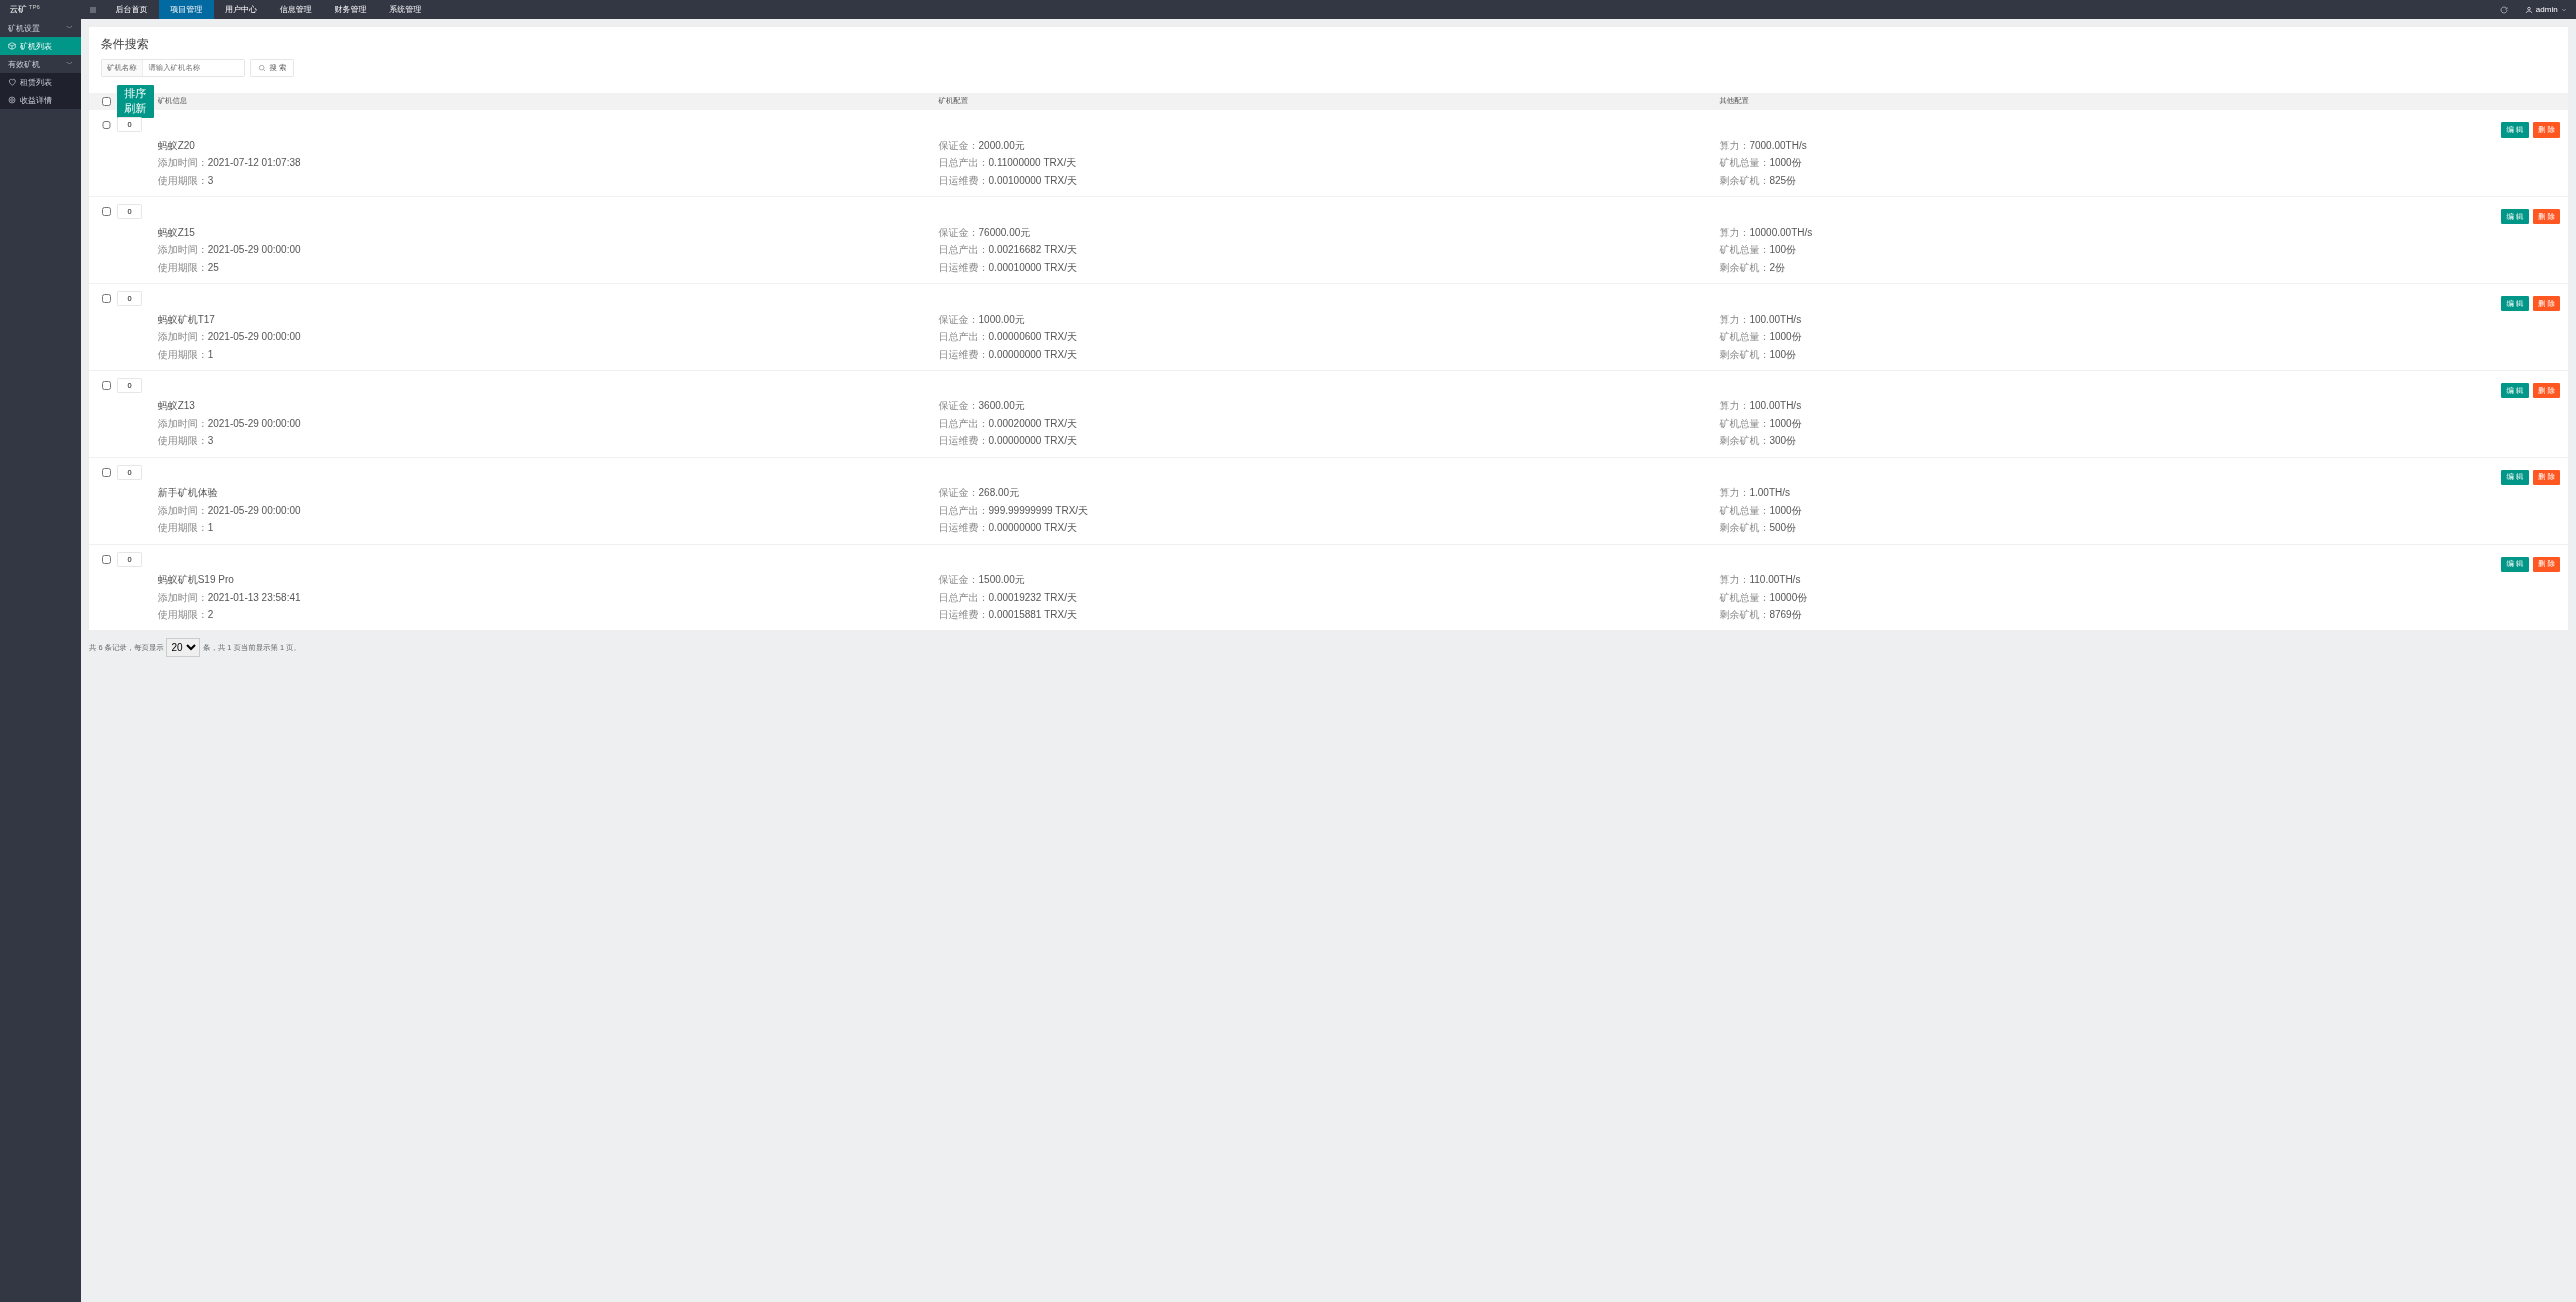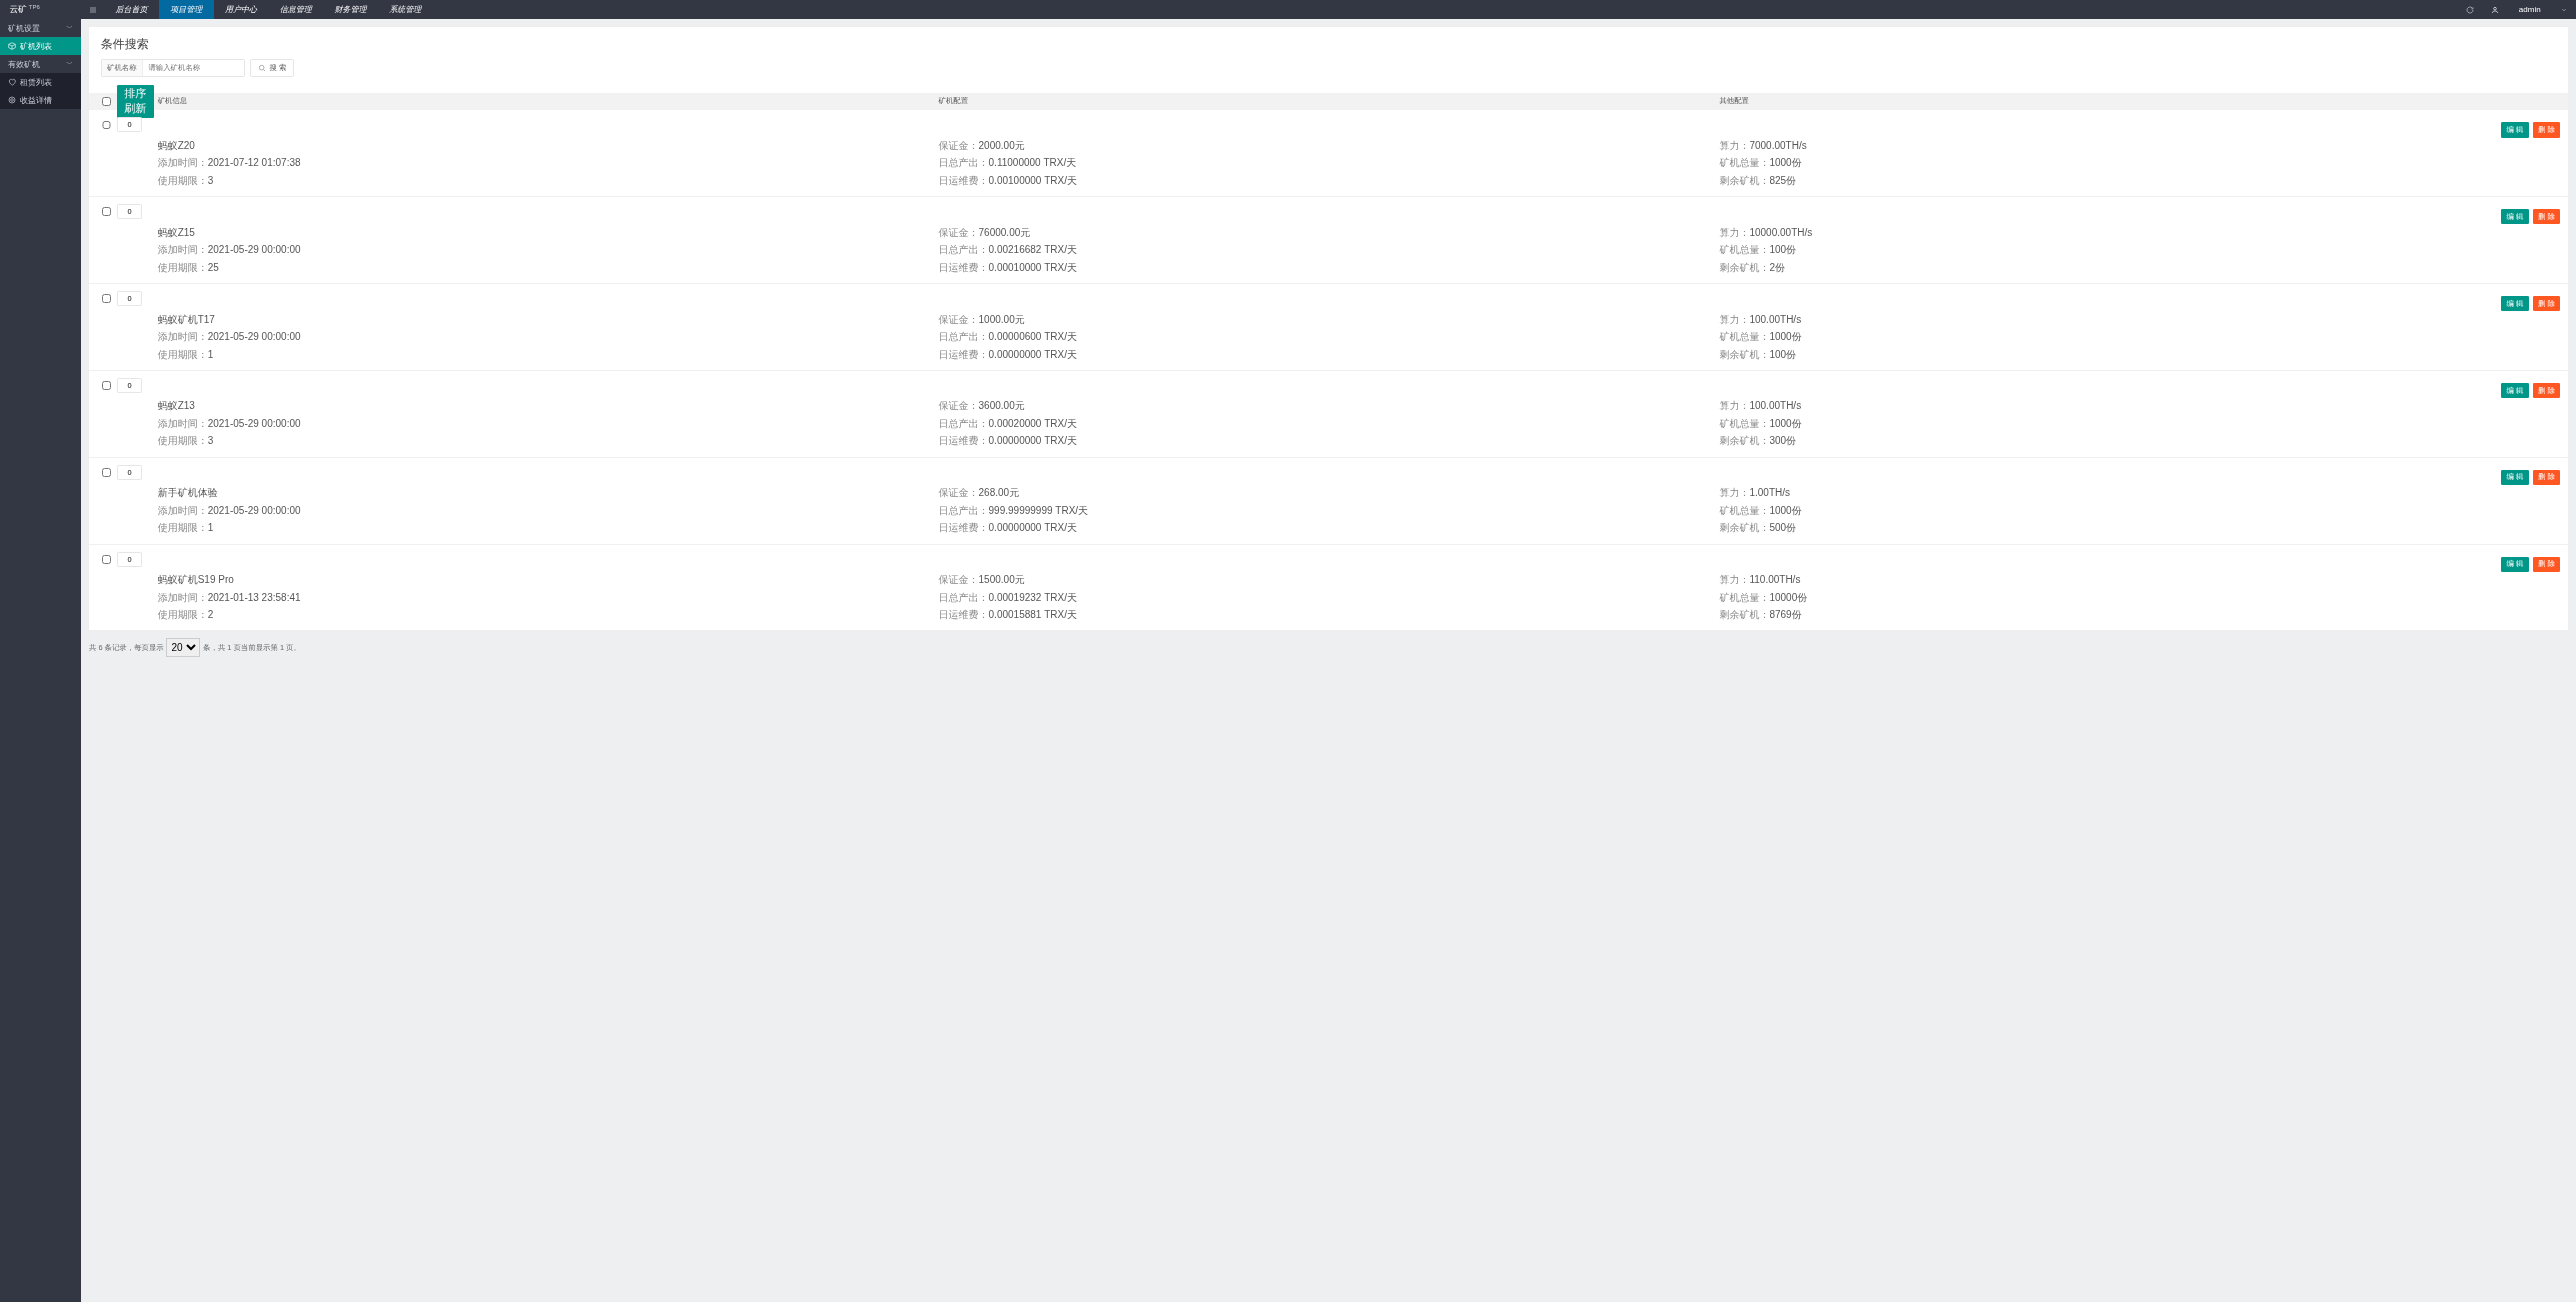--- a/index.html
+++ b/index.html
@@ -39,32 +39,31 @@
   justify-content: center;
   cursor: pointer;
 }
 .nav { display: flex; }
 .nav-item {
   padding: 0 11.4px;
   display: flex;
   align-items: center;
   color: #fff;
   cursor: pointer;
-  font-style: italic;
 }
 .nav-item.active { background: #0369a1; }
 .top-right { margin-left: auto; display: flex; align-items: center; }
 .top-icon {
   width: 23px; height: 19px;
   display: flex; align-items: center; justify-content: center;
   cursor: pointer;
 }
 .user-drop {
   padding: 0 9.4px;
-  display: flex; align-items: center; gap: 20px;
+  display: flex; align-items: center; gap: 3px;
   color: #fff; cursor: pointer;
 }
 
 
 .body { display: flex; flex: 1; min-height: 0; }
 
 
 .sidebar {
   width: 81px;
   background: #333744;

